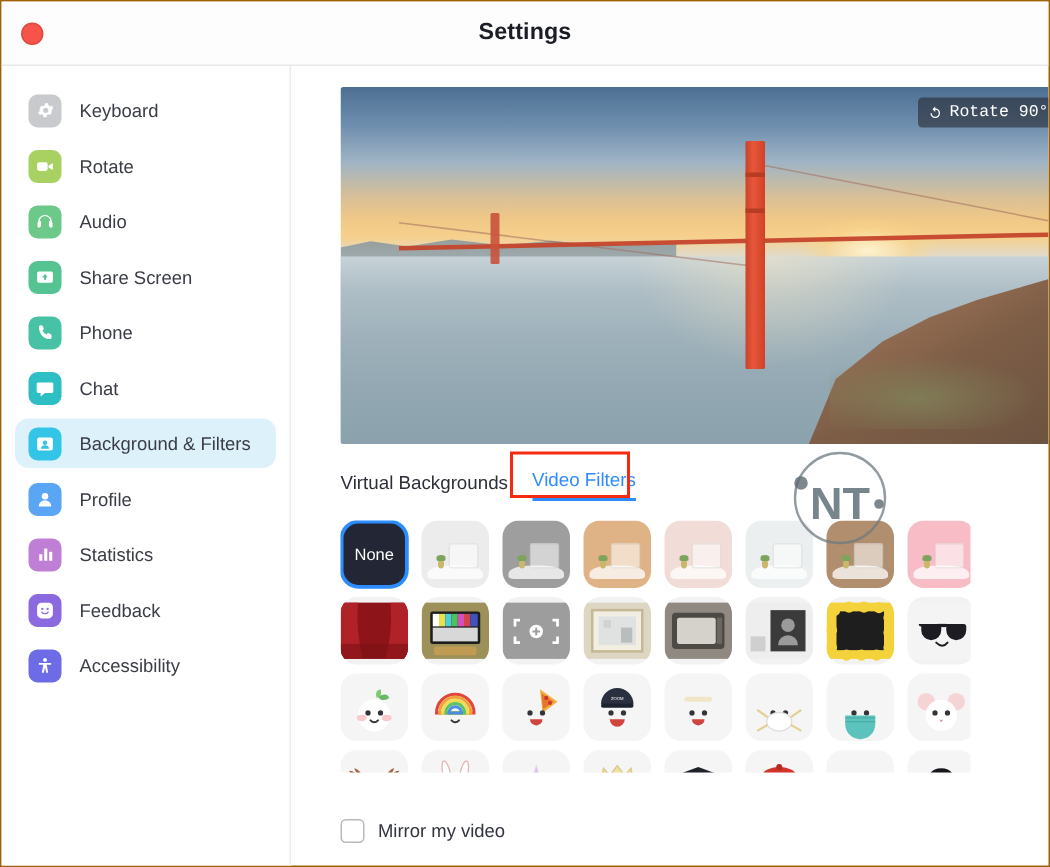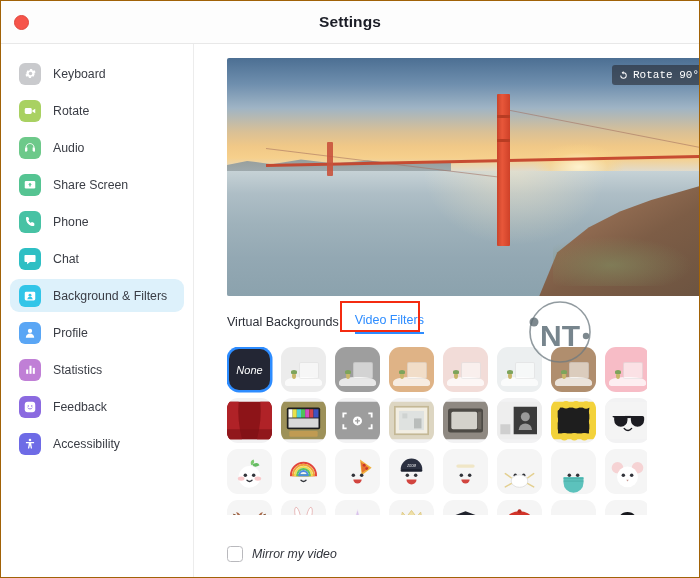--- a/index.html
+++ b/index.html
@@ -288,21 +288,20 @@
     position: relative;
     margin: 13px 0 0 33px;
     width: 420px;
     height: 168px;
     overflow: hidden;
   }
   .grid-row {
     display: flex;
     gap: 9px;
     margin-bottom: 6px;
-    font-style: italic;
   }
   .thumb {
     width: 45px;
     height: 45px;
     border-radius: 11px;
     position: relative;
     overflow: hidden;
     cursor: pointer;
     flex: 0 0 45px;
     background: #f2f2f3;
@@ -357,21 +356,20 @@
     width: 14px;
     height: 14px;
     border: 1px solid #b9b9bd;
     border-radius: 3.5px;
     background: #fff;
     cursor: pointer;
   }
   .mirror-label {
     font-size: 12.3px;
     color: #31343c;
-    font-style: italic;
   }
 </style>
 </head>
 <body>
 
 <div class="window">
 
   <div class="titlebar">
     <div class="close-btn"></div>
     <div class="win-title">Settings</div>

